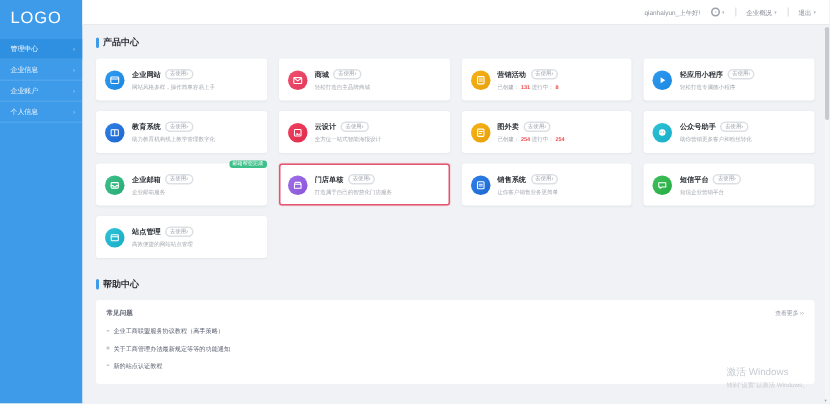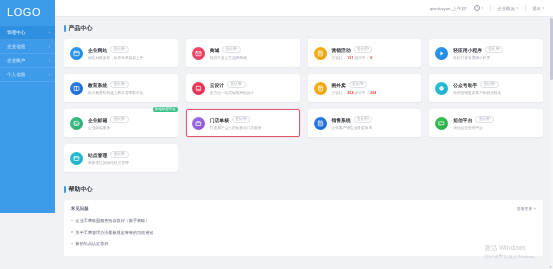--- a/index.html
+++ b/index.html
@@ -7,21 +7,21 @@
   body {
     font-family:"Liberation Sans","DejaVu Sans",sans-serif;
     background:#f0f2f5;
     font-size:5px;
     color:#333;
   }
   .app { display:flex; width:553px; height:269px; position:relative; }
 
   
   .sidebar {
-    width:55px; flex:0 0 55px; background:#3d9bea; height:213px;
+    width:55px; flex:0 0 55px; background:#3d9bea; height:269px;
     display:flex; flex-direction:column;
   }
   .logo {
     height:23px; display:flex; align-items:center; padding-left:7px;
     color:#ffffff; font-size:11px; letter-spacing:.6px; font-weight:400;
   }
   .nav { padding-top:3px; }
   .nav-item {
     height:14px; display:flex; align-items:center; justify-content:space-between;
     padding:0 5px 0 7px; color:#e8f3fd; font-size:4.6px;

